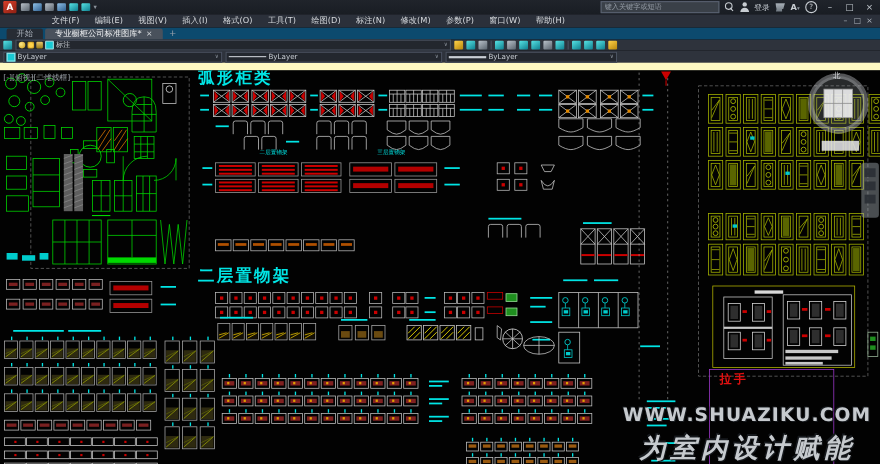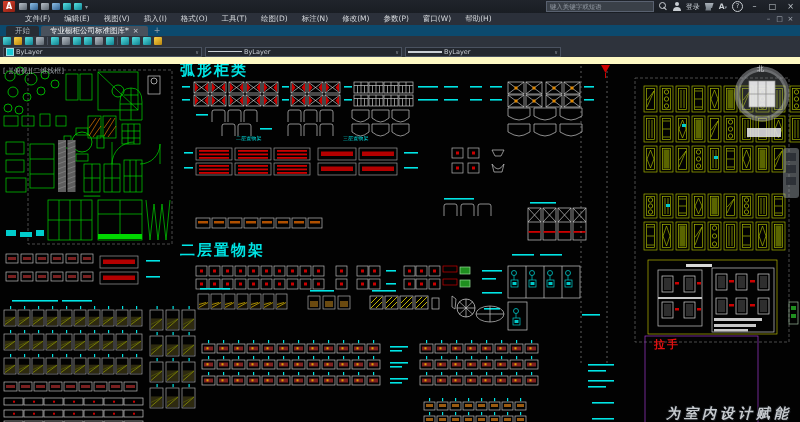--- a/index.html
+++ b/index.html
@@ -28,21 +28,21 @@
   .person::before{content:'';position:absolute;width:4px;height:4px;border-radius:50%;background:#c8cdd2;left:2px;top:0;}
   .person::after{content:'';position:absolute;width:8px;height:4px;border-radius:4px 4px 0 0;background:#c8cdd2;left:0;top:5px;}
   .signin{color:#ccd2d8;font-size:7px;}
   .cart{width:9px;height:8px;background:linear-gradient(#a8b0b8,#6a737c);clip-path:polygon(0 0,100% 0,82% 70%,14% 70%,8% 100%,70% 100%,70% 70%,14% 70%);}
   .axch{color:#c8cdd2;font-size:7.5px;font-weight:bold;}
   .axch small{font-size:5px;color:#8b939c;}
   .help{width:9px;height:9px;border:1px solid #c8cdd2;border-radius:50%;color:#c8cdd2;font-size:6.5px;line-height:9px;text-align:center;}
   .winbtn{color:#c3c9cf;font-size:8px;line-height:13px;width:13px;text-align:center;}
 
   
-  .menubar{height:12px;background:#2b303a;display:flex;align-items:center;padding-left:18px;position:relative;flex:0 0 auto;}
+  .menubar{height:12px;background:#2b303a;display:flex;align-items:center;padding-left:40px;position:relative;flex:0 0 auto;}
   .menu-item{color:#d6d9dd;font-size:7.5px;padding:0 7px;line-height:12px;white-space:nowrap;}
   .docbtns{position:absolute;right:4px;top:0;display:flex;}
   .docbtn{color:#aeb5bd;font-size:7px;width:11px;text-align:center;line-height:12px;}
 
   
   .tabbar{height:11px;background:#0c4a6e;display:flex;align-items:flex-end;padding-left:6px;flex:0 0 auto;}
   .ftab{height:10px;line-height:10px;font-size:7.5px;padding:0 9px;color:#aab1ba;background:#272c34;margin-right:2px;border-radius:2px 2px 0 0;white-space:nowrap;}
   .ftab.active{background:#49515c;color:#f0f2f4;display:flex;align-items:center;gap:4px;}
   .tabx{color:#d6d9dd;font-size:7px;}
   .newtab{color:#9aa2ab;font-size:8px;line-height:10px;padding:0 4px;}
@@ -73,21 +73,21 @@
   .l-big{font-size:15px;line-height:17px;}
   .l-tiny{font-size:6px;letter-spacing:0;font-weight:normal;transform:scale(.85);transform-origin:0 0;}
   .vplabel{position:absolute;left:3px;top:2px;z-index:2;color:#9aa0a8;font-size:7px;letter-spacing:0;}
   .north{position:absolute;left:757px;top:0;z-index:3;color:#d8dadd;font-size:7px;}
   .handle-label{position:absolute;left:654px;top:273px;z-index:2;color:#e01010;font-size:11px;font-weight:bold;letter-spacing:2px;}
 
   
   .wm{position:absolute;right:8px;bottom:6px;z-index:5;text-align:center;color:rgba(208,212,216,.95);pointer-events:none;}
   .wm-brand{font-size:38px;font-weight:bold;letter-spacing:10px;line-height:1.05;padding-left:10px;text-shadow:2px 2px 0 #16191d,-1px -1px 0 #16191d,1px -1px 0 #16191d,-1px 1px 0 #16191d;}
   .wm-site{font-size:17px;font-weight:bold;letter-spacing:1px;margin-top:3px;text-shadow:1px 1px 0 #16191d,-1px -1px 0 #16191d;}
-  .wm-slogan{font-size:14px;font-weight:bold;font-style:italic;letter-spacing:4px;margin-top:3px;text-shadow:1px 1px 0 #16191d,-1px -1px 0 #16191d;}
+  .wm-slogan{font-size:24px;font-weight:bold;font-style:italic;letter-spacing:4px;margin-top:3px;text-shadow:1px 1px 0 #16191d,-1px -1px 0 #16191d;}
 </style>
 </head>
 <body>
 
 <div class="app">
 
   <div class="titlebar">
     <div class="alogo">A</div>
     <div class="qat">
       <span class="qicon i-gry"></span>
@@ -136,20 +136,28 @@
     <div class="ftab">开始</div>
     <div class="ftab active">
       <span>专业橱柜公司标准图库*</span>
       <span class="tabx">×</span>
     </div>
     <div class="newtab">+</div>
   </div>
 
   <div class="tb">
     <span class="ticon i-cyn"></span>
+    <div class="combo layercombo">
+      <span class="mini m-bulb"></span>
+      <span class="mini m-sun"></span>
+      <span class="mini m-lock"></span>
+      <span class="mini m-cyan"></span>
+      <span>标注</span>
+      <span class="arr">∨</span>
+    </div>
     <span class="ticon i-yel"></span>
     <span class="ticon i-cyn"></span>
     <span class="ticon i-gry"></span>
     <span class="sep"></span>
     <span class="ticon i-cyn"></span>
     <span class="ticon i-gry"></span>
     <span class="ticon i-cyn"></span>
     <span class="ticon i-cyn"></span>
     <span class="ticon i-gry"></span>
     <span class="ticon i-cyn"></span>
@@ -1580,16 +1588,17 @@
         <rect x="791" y="250" width="5" height="4" fill="#1f8f1f"></rect>
       </svg>
     <div class="vplabel">[-][俯视][二维线框]</div>
     <div class="cadlabel l-big" style="left:180px;top:-2px;">弧形柜类</div>
     <div class="cadlabel l-big" style="left:180px;top:178px;">二层置物架</div>
     <div class="cadlabel l-tiny" style="left:236px;top:71px;">二层置物架</div>
     <div class="cadlabel l-tiny" style="left:343px;top:71px;">三层置物架</div>
     <div class="north">北</div>
     <div class="handle-label">拉手</div>
     <div class="wm">
+      <div class="wm-site">WWW.SHUAZIKU.COM</div>
       <div class="wm-slogan">为室内设计赋能</div>
     </div>
   </div>
 </div>
 
 </body></html>

